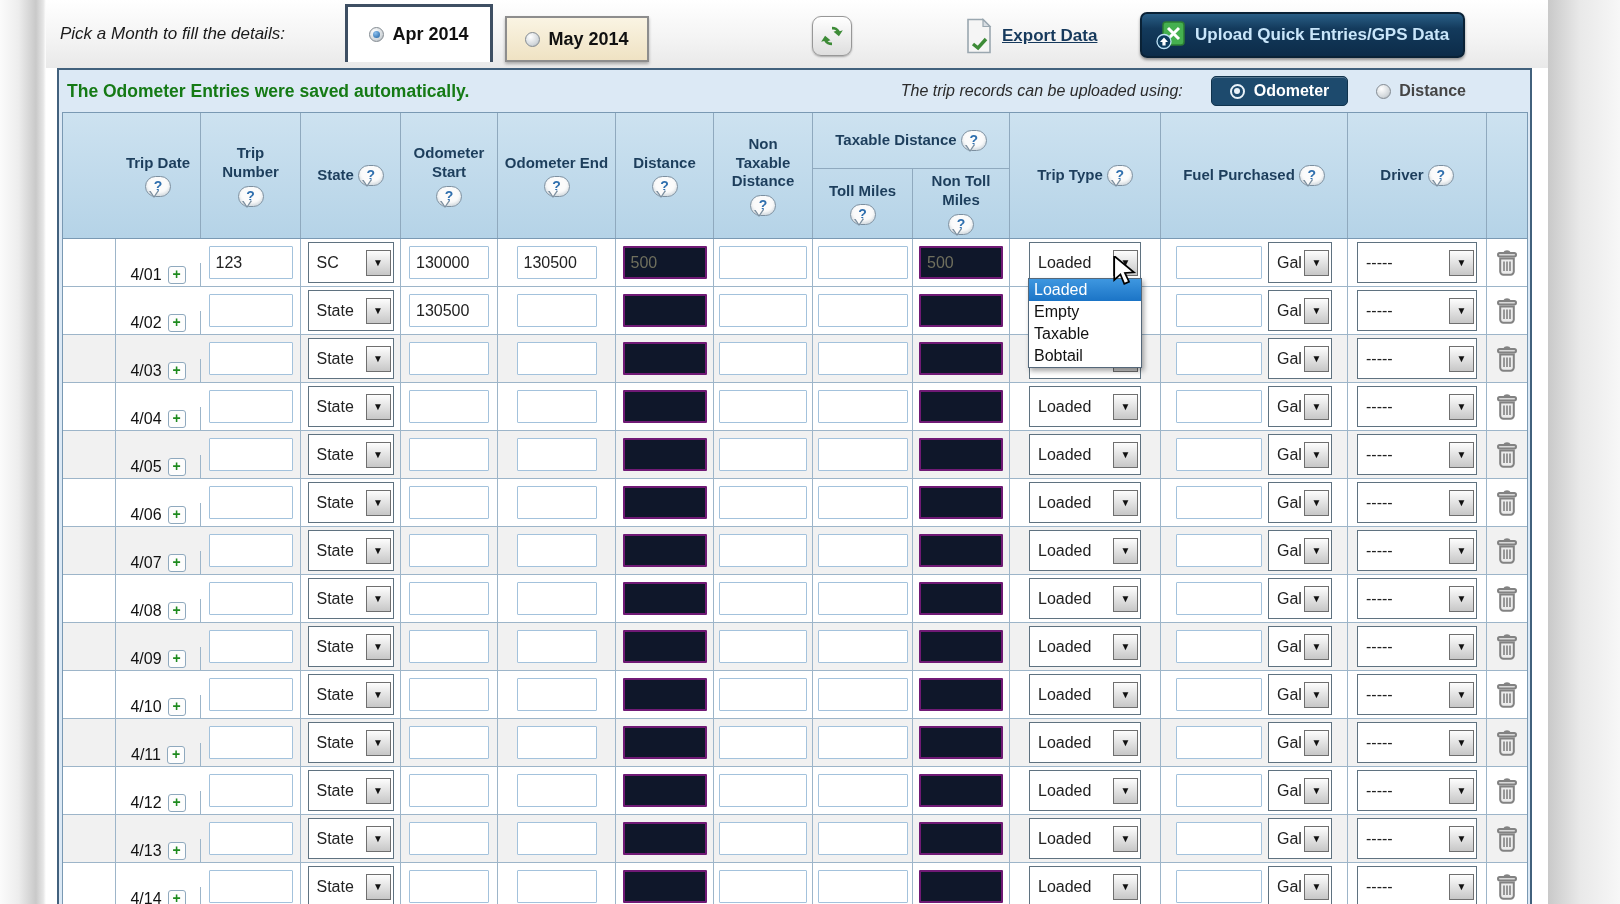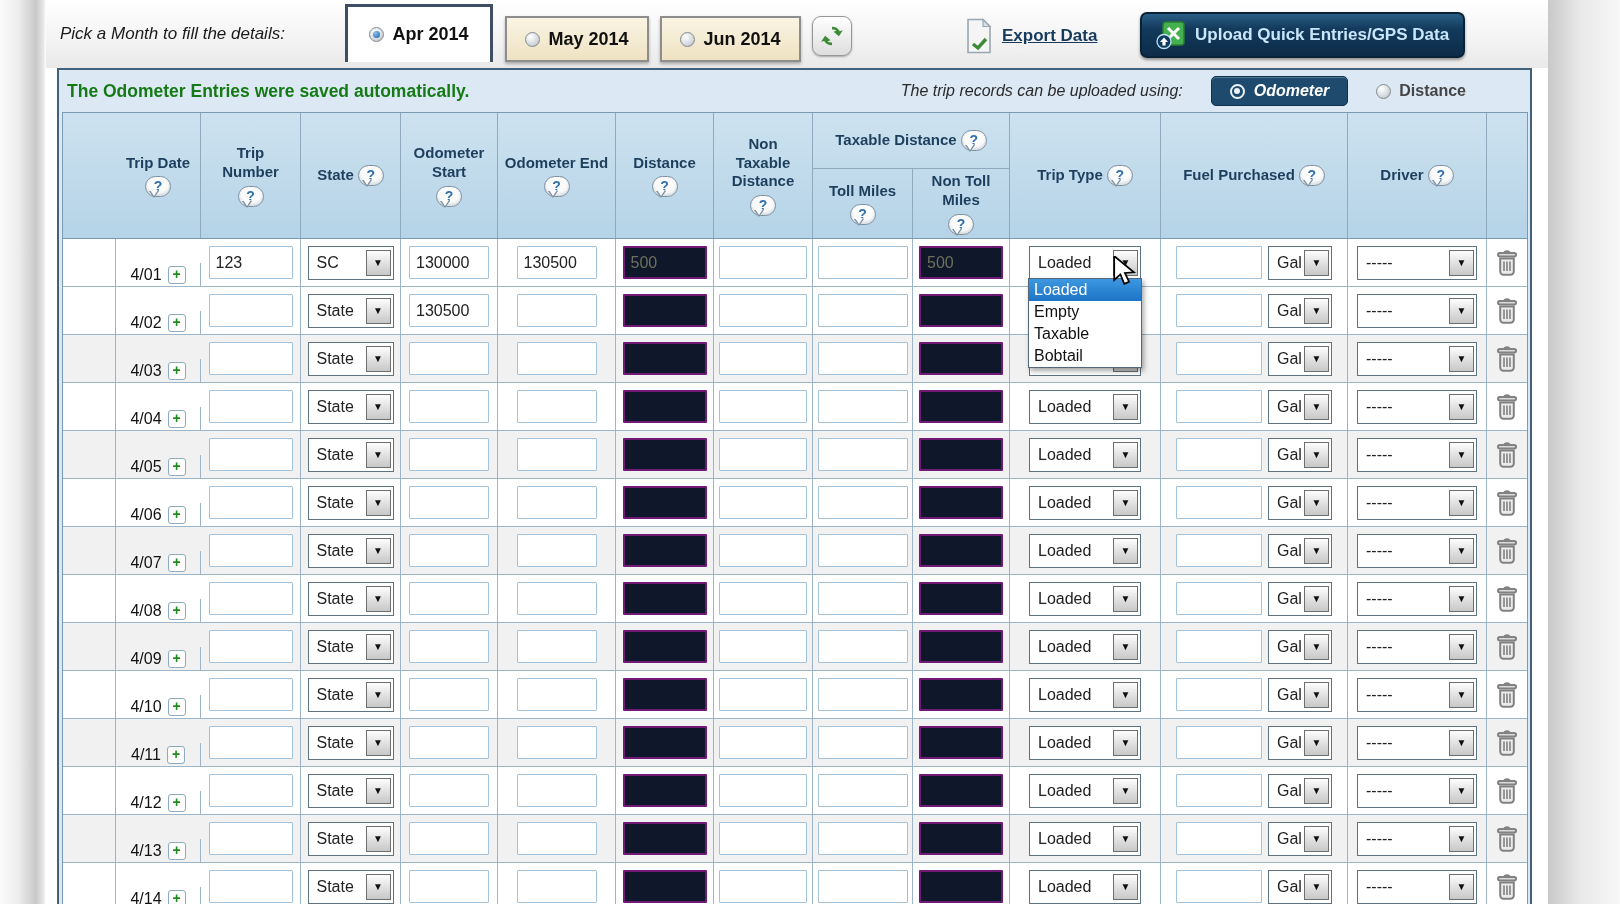--- a/index.html
+++ b/index.html
@@ -39,21 +39,21 @@
 
   
   .panel { position:absolute; left:11px; top:68px; width:1475px; height:900px;
     border:2px solid #42617d; background:#dce9f5; }
   .status-row { height:42px; display:flex; align-items:center; justify-content:space-between; padding:0 64px 0 8px; }
   .saved-msg { color:#157a15; font-weight:700; font-size:17.5px; }
   .mode-group { display:flex; align-items:center; gap:28px; }
   .mode-label { font-style:italic; font-size:16px; color:#2b2b2b; }
   .mode-pill { display:flex; align-items:center; gap:9px; background:#1d4a6d; border:1px solid #10334d;
     border-radius:5px; padding:5px 18px; color:#fff; font-weight:700; font-size:16px; cursor:pointer;
-    box-shadow:inset 0 1px 0 rgba(255,255,255,.25);font-style:italic; }
+    box-shadow:inset 0 1px 0 rgba(255,255,255,.25); }
   .pill-radio { position:relative; width:15px; height:15px; border-radius:50%; border:2px solid #e9f2f9; }
   .pill-radio::after { content:""; position:absolute; inset:2.5px; border-radius:50%; background:#e9f2f9; }
   .mode-plain { display:flex; align-items:center; gap:8px; font-weight:700; font-size:16px; color:#454545; cursor:pointer; }
 
   
   :root { --cols:53px 85px 100px 100px 97px 118px 98px 99px 100px 97px 151px 187px 139px 40px; }
   .table { margin:0 3px; width:1466px; border:1px solid #7a99b3; background:#fff; }
   .thead { display:grid; grid-template-columns:var(--cols); grid-template-rows:56px 69px;
     background:linear-gradient(#cde2f0,#b5d3e7); border-bottom:1px solid #7a99b3; }
   .th { display:flex; flex-wrap:wrap; align-items:center; justify-content:center; align-content:center;
@@ -76,21 +76,21 @@
     border-right:1px solid #9db5c9; border-bottom:1px solid #9db5c9; }
   .td.last { border-right:none; }
   .datecell { font-size:16px; color:#111;margin-top:24px; }
   .plus { width:18px; height:18px; border:1px solid #8fa9be; border-radius:3px; background:#fdfdfd;
     color:#1e8a1e; font-weight:700; font-size:14px; line-height:15px; text-align:center; cursor:pointer; padding:0; }
   .inp { height:33px; border:1px solid #a3c2dc; background:#fff; border-radius:1px;
     font-family:"Liberation Sans",sans-serif; font-size:16px; color:#222; padding:0 6px; }
   .inp.beige { background:#0f172a; border:2px solid #701a75; color:#6f6f5d; }
   .w64{width:64px} .w80{width:80px} .w84{width:84px} .w86{width:86px} .w88{width:88px}
   .w90{width:90px} .w112{width:112px} .w120{width:120px}
-  .sel { display:inline-flex; align-items:center; height:34px; border:1px solid #5f7280;
+  .sel { display:inline-flex; align-items:center; height:41px; border:1px solid #5f7280;
     background:#fff; padding:2px; cursor:pointer; }
   .sel-t { flex:1; padding:0 6px; font-size:16px; color:#222; text-align:left; white-space:nowrap; overflow:hidden; }
   .sel-b { width:25px; height:26px; background:linear-gradient(#fdfdfd,#c7c7c7); border:1px solid #6f6f6f;
     display:flex; align-items:center; justify-content:center; font-size:10px; color:#111; }
   .trash { background:none; border:none; cursor:pointer; padding:0; display:flex; }
 
   
   .dd-list { position:absolute; left:1028px; top:278px; width:114px; background:#fff;
     border:1px solid #55687a; box-shadow:2px 3px 5px rgba(0,0,0,.35); z-index:20; }
   .dd-opt { height:22px; line-height:22px; padding:0 5px; font-size:16px; color:#111; cursor:pointer; }
@@ -110,24 +110,20 @@
     <div class="topbar">
       <span class="pick-label">Pick a Month to fill the details:</span>
 
       <div class="tab tab-active">
         <span class="radio on"></span>
         <span>Apr 2014</span>
       </div>
       <div class="tab tab-plain tab-may">
         <span class="radio"></span>
         <span>May 2014</span>
-      </div>
-      <div class="tab tab-plain tab-jun">
-        <span class="radio"></span>
-        <span>Jun 2014</span>
       </div>
 
       <div class="refresh-btn">
         <svg width="26" height="26" viewBox="0 0 24 24">
           <path d="M12 3.5a8.5 8.5 0 0 1 7.2 4l2.8-.9-3.6 5.6-5-4.2 2.7-.9A6 6 0 0 0 12 6z" fill="#3d8b37"></path>
           <path d="M12 20.5a8.5 8.5 0 0 1-7.2-4l-2.8.9 3.6-5.6 5 4.2-2.7.9A6 6 0 0 0 12 18z" fill="#3d8b37"></path>
         </svg>
       </div>
 
       <div class="export">

